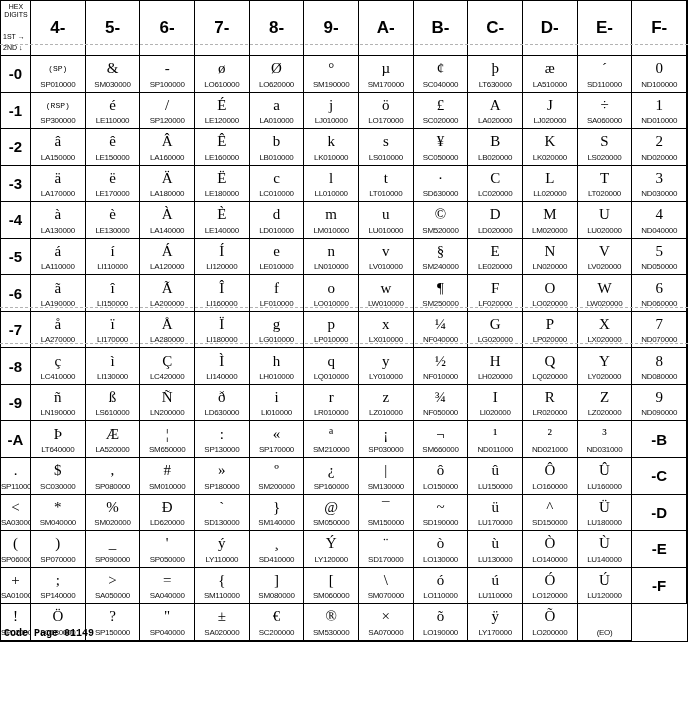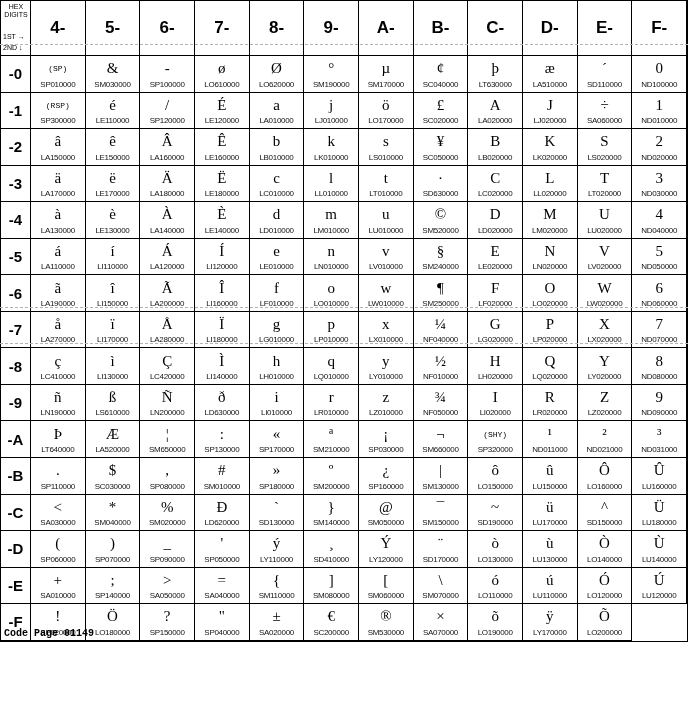--- a/index.html
+++ b/index.html
@@ -581,24 +581,20 @@
       </div>
       <div class="cell">
         <div class="char">¡</div>
         <div class="code">SP030000</div>
       </div>
       <div class="cell">
         <div class="char">¬</div>
         <div class="code">SM660000</div>
       </div>
       <div class="cell">
-        <div class="char small">(SHY)</div>
-        <div class="code">SP320000</div>
-      </div>
-      <div class="cell">
         <div class="char">¹</div>
         <div class="code">ND011000</div>
       </div>
       <div class="cell">
         <div class="char">²</div>
         <div class="code">ND021000</div>
       </div>
       <div class="cell">
         <div class="char">³</div>
         <div class="code">ND031000</div>
@@ -836,20 +832,24 @@
         <div class="char">õ</div>
         <div class="code">LO190000</div>
       </div>
       <div class="cell">
         <div class="char">ÿ</div>
         <div class="code">LY170000</div>
       </div>
       <div class="cell">
         <div class="char">Õ</div>
         <div class="code">LO200000</div>
+      </div>
+      <div class="cell">
+        <div class="char"></div>
+        <div class="code">(EO)</div>
       </div>
     </div>
   <div id="dashlines">
       <div class="dashline" style="top: 44px;"></div>
       <div class="dashline" style="top: 307px;"></div>
       <div class="dashline" style="top: 343px;"></div>
     </div>
   <div class="footer">Code Page 01149</div>
 </div>
 

